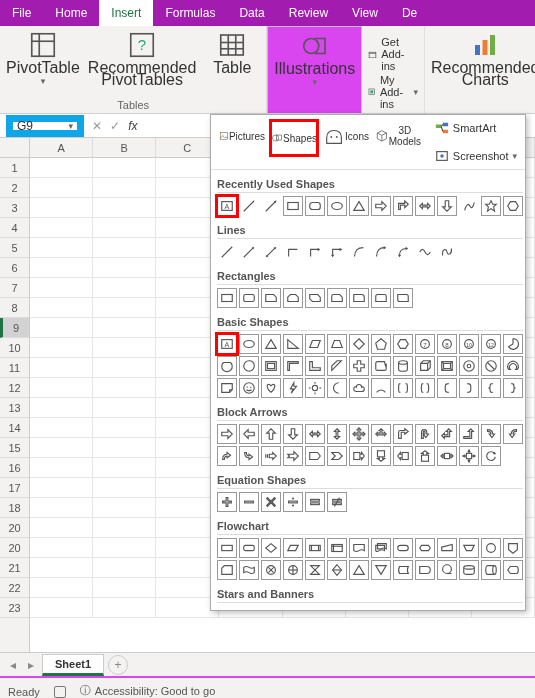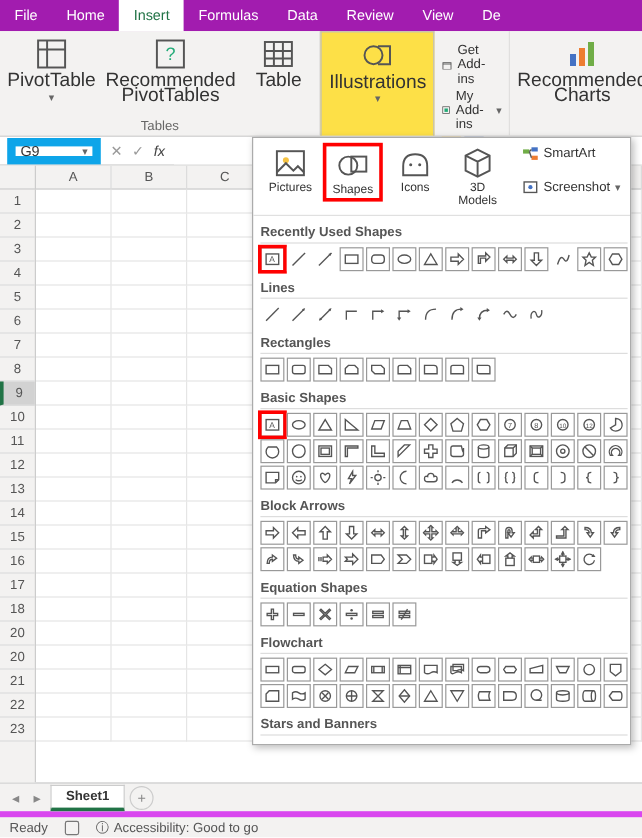--- a/index.html
+++ b/index.html
@@ -7,21 +7,21 @@
 
   
   .tabbar { display: flex; align-items: stretch; height: 26px; background: #a21caf; color: #fff; }
   .tab { padding: 4px 12px; cursor: pointer; display:flex; align-items:center; }
   .tab.active { background: #fff; color: #217346; }
   .tab.last { flex:0 0 auto; }
 
   
   .ribbon { display: flex; align-items: stretch; height: 88px; background: #f3f2f1; border-bottom: 1px solid #d0d0d0; }
   .group { display: flex; flex-direction: column; align-items: center; justify-content: space-between; padding: 4px 6px 2px; border-right: 1px solid #e0dfde; position:relative; }
-  .group.illus { background: #fde047; border:1px solid #bfbfbf; border-bottom:none; }
+  .group.illus { background: #d946ef; border:1px solid #bfbfbf; border-bottom:none; }
   .group-label { font-size: 11px; color: #666; margin-top:auto; }
   .grp-btns { display:flex; gap:8px; align-items:flex-start; }
   .bigbtn { display:flex; flex-direction:column; align-items:center; gap:2px; cursor:pointer; min-width:56px; }
   .bigbtn .ico { width:30px; height:30px; display:flex; align-items:center; justify-content:center; }
   .bigbtn .lbl { font-size:16px; text-align:center; line-height:12px; }
   .bigbtn .caret::after { content:"▾"; font-size:9px; display:block; text-align:center; color:#666; }
   .stack { display:flex; flex-direction:column; gap:2px; }
   .srow { display:flex; align-items:center; gap:4px; font-size:11px; cursor:pointer; }
   .srow .sq { width:14px; height:14px; display:flex; align-items:center; justify-content:center; }
 
@@ -47,26 +47,26 @@
   .cell.active { outline:2px solid #217346; outline-offset:-1px; background:#fff; }
   .selectall { position:absolute; left:0; top:0; width:30px; height:20px; background:#f3f2f1; border-right:1px solid #ccc; border-bottom:1px solid #ccc; }
 
   
   .sheettabs { height:24px; display:flex; align-items:center; background:#f3f2f1; border-top:1px solid #ccc; padding-left:6px; gap:4px; }
   .navbtn { width:14px; text-align:center; color:#888; cursor:pointer; }
   .stab { padding:3px 12px; background:#fff; border:1px solid #ccc; border-bottom:3px solid #217346; font-size:11px; font-weight:bold; cursor:pointer; }
   .newtab { width:20px; height:20px; border:1px solid #ccc; border-radius:50%; display:flex; align-items:center; justify-content:center; color:#888; cursor:pointer; }
 
   
-  .status { height:22px; background:#f3f2f1; border-top:5px solid #d946ef; display:flex; align-items:center; padding:0 8px; gap:14px; font-size:11px; color:#555; }
+  .status { height:22px; background:#f3f2f1; border-top:2px solid #d946ef; display:flex; align-items:flex-end; padding:0 8px; gap:14px; font-size:11px; color:#555; }
 
   
   .dropdown { position:absolute; left:210px; top:114px; width:316px; background:#fff; border:1px solid #ababab; box-shadow:2px 2px 6px rgba(0,0,0,.25); z-index:50; display:flex; flex-direction:column; }
   .droprow { display:flex; align-items:flex-start; padding:6px 8px; gap:6px; border-bottom:1px solid #e0e0e0; }
-  .dropbtn { display:flex; flex-direction:column; align-items:center; width:46px; cursor:pointer; }
+  .dropbtn { display:flex; flex-direction:row; align-items:center; width:46px; cursor:pointer; }
   .dropbtn .ico { width:30px; height:30px; display:flex; align-items:center; justify-content:center; }
   .dropbtn .lbl { font-size:10px; text-align:center; line-height:11px; }
   .dropbtn.hl { outline:3px solid red; outline-offset:-1px; padding:2px 0; }
   .dropside { display:flex; flex-direction:column; gap:14px; margin-left:auto; }
   .dropside .srow { font-size:11px; }
 
   .gallery { max-height:490px; overflow-y:auto; padding:4px 2px 4px 6px; }
   .ghdr { font-weight:bold; font-size:11px; color:#555; padding:4px 0 2px; border-bottom:1px solid #ddd; margin-bottom:3px; }
   .gicons { display:flex; flex-wrap:wrap; gap:2px; margin-bottom:4px; }
   .gi { width:20px; height:20px; border:1px solid #999; display:flex; align-items:center; justify-content:center; font-size:11px; color:#555; background:#fff; cursor:pointer; }

